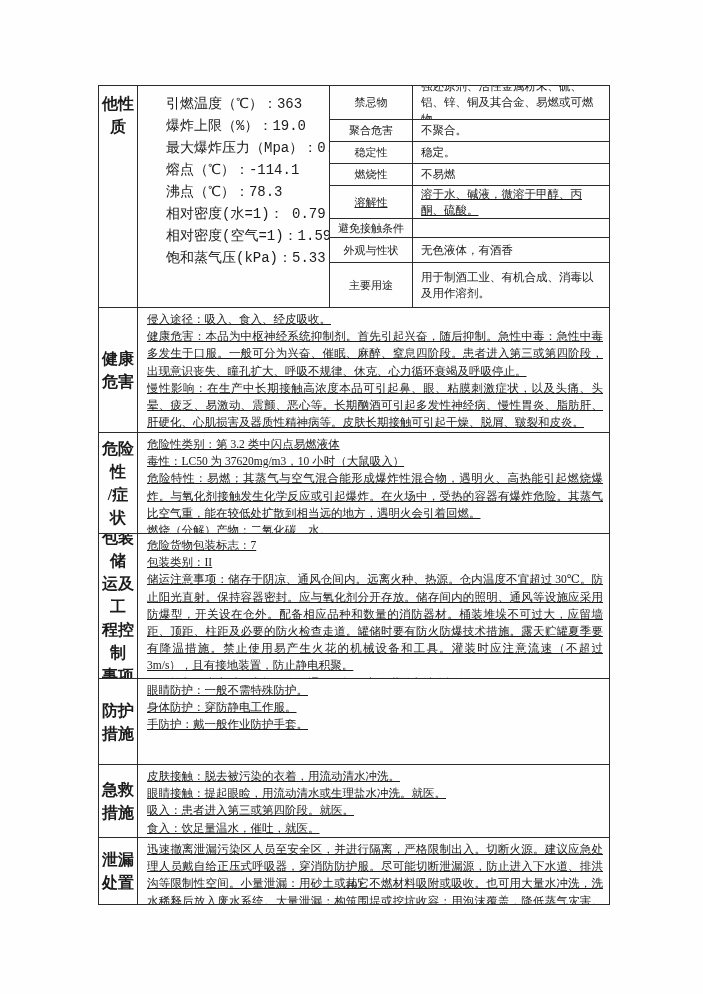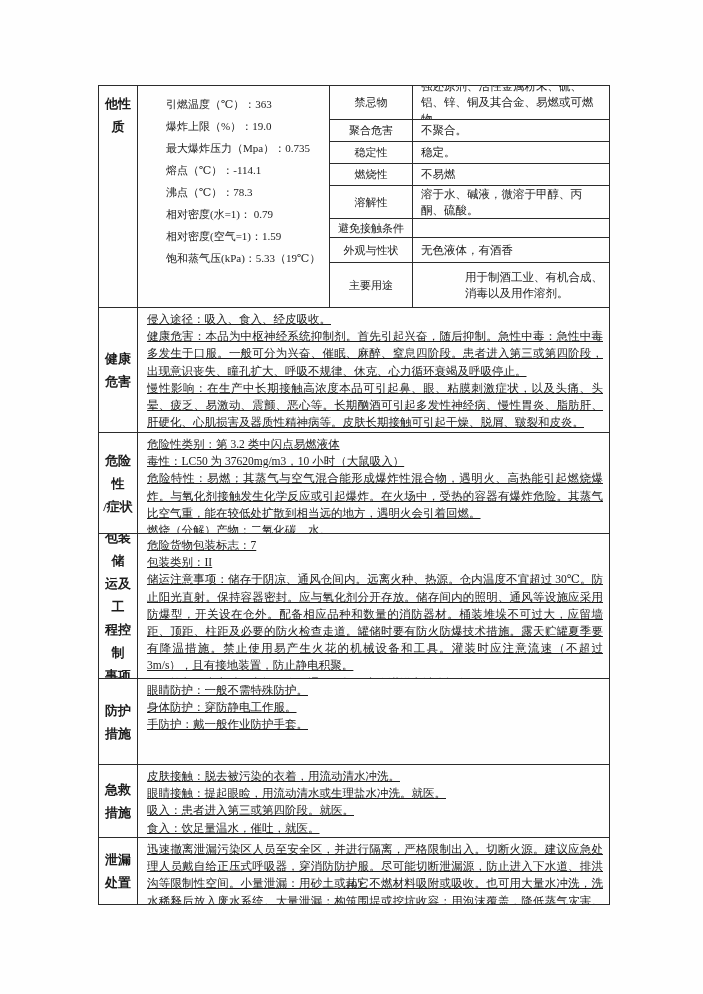--- a/index.html
+++ b/index.html
@@ -36,54 +36,55 @@
   .trow.r4 { height: 145px; }
   .trow.r5 { height: 86px; }
   .trow.r6 { height: 73px; }
   .trow.r7 { flex: 1; border-bottom: none; }
   .hcell {
     width: 39px; min-width: 39px;
     border-right: 1px solid #2b2b2b;
     display: flex; align-items: center; justify-content: center;
     text-align: center;
     font-weight: bold;
-    font-size: 13px;
+    font-size: 16px;
     line-height: 23px;
     white-space: pre-line;
     padding: 0 1px;
     overflow: hidden;
   }
   .r1 .hcell { align-items: flex-start; padding-top: 6px; }
   .ccell {
     flex: 1;
     padding: 3px 6px 0 9px;
     font-size: 11.5px;
     line-height: 17.2px;
     text-align: justify;
     overflow: hidden;
   }
   .ccell p { margin: 0; text-decoration: underline; }
   .r1body { flex: 1; display: flex; overflow: hidden; }
   .props {
     width: 192px; min-width: 192px;
     border-right: 1px solid #2b2b2b;
     padding: 7px 4px 0 28px;
-    font-size: 11px;
+    font-size: 14px;
     line-height: 22px;
     overflow: hidden;
+    font-family: Liberation Mono, monospace;
   }
   .props .pline { white-space: nowrap; }
   .sub { flex: 1; display: flex; flex-direction: column; overflow: hidden; }
   .srow { display: flex; border-bottom: 1px solid #2b2b2b; flex: none; overflow: hidden; }
   .srow.s1 { height: 34px; }
   .srow.s2, .srow.s3, .srow.s4 { height: 22px; }
-  .srow.s5 { height: 33px; }
+  .srow.s5 { height: 33px; text-decoration: underline; }
   .srow.s6 { height: 19px; }
   .srow.s7 { height: 25px; }
-  .srow.s8 { flex: 1; border-bottom: none; gap: 44px; }
+  .srow.s8 { flex: 1; border-bottom: none; }
   .slabel {
     width: 83px; min-width: 83px;
     border-right: 1px solid #2b2b2b;
     display: flex; align-items: center; justify-content: center;
     text-align: center;
     font-size: 11px;
     padding: 0 1px;
     overflow: hidden;
   }
   .svalue {

